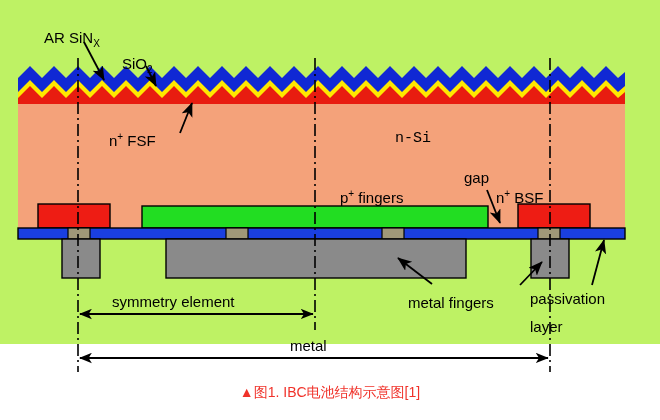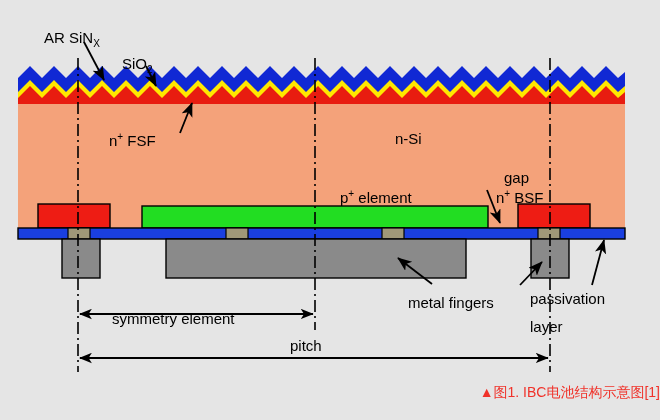--- a/index.html
+++ b/index.html
@@ -9,22 +9,22 @@
   }
   body {
     width: 660px;
     height: 420px;
     overflow: hidden;
     font-family: "Liberation Sans", sans-serif;
   }
   #stage {
     position: relative;
     width: 660px;
-    height: 420px;
-    background: #e5e5e5;
+    height: 344px;
+    background: #bef264;
   }
   .lbl {
     position: absolute;
     font-family: "Liberation Sans", sans-serif;
     font-size: 15px;
     color: #000000;
     white-space: nowrap;
     line-height: 1.05;
   }
   .lbl sup {
@@ -43,21 +43,21 @@
     top: 0;
     width: 660px;
     height: 420px;
     overflow: visible;
   }
   .caption {
     position: absolute;
     left: 0;
     top: 384px;
     width: 660px;
-    text-align: right;
+    text-align: center;
     font-family: "Liberation Sans", sans-serif;
     font-size: 14px;
     color: #f0322a;
     white-space: nowrap;
   }
 </style>
 </head>
 <body>
 
 <div id="stage">
@@ -155,50 +155,50 @@
   </div>
 
   <div class="lbl" style="left:122px; top:56px;">
     <span>SiO</span><sub>2</sub>
   </div>
 
   <div class="lbl" style="left:109px; top:133px;">
     <span>n</span><sup>+</sup><span> FSF</span>
   </div>
 
-  <div class="lbl" style="left:395px; top:131px;">
+  <div class="lbl" style="left:395px; top:131px;font-family:Liberation Mono, monospace;">
     <span>n-Si</span>
   </div>
 
-  <div class="lbl" style="left:464px; top:170px;margin-left:40px;">
+  <div class="lbl" style="left:464px; top:170px;">
     <span>gap</span>
   </div>
 
   <div class="lbl" style="left:340px; top:190px;">
-    <span>p</span><sup>+</sup><span> element</span>
+    <span>p</span><sup>+</sup><span> fingers</span>
   </div>
 
   <div class="lbl" style="left:496px; top:190px;">
     <span>n</span><sup>+</sup><span> BSF</span>
   </div>
 
   <div class="lbl" style="left:530px; top:291px;">
     <div>passivation</div>
     <div style="margin-top:12px;">layer</div>
   </div>
 
   <div class="lbl" style="left:408px; top:295px;">
     <span>metal fingers</span>
   </div>
 
-  <div class="lbl" style="left:112px; top:294px;margin-top:17px;">
+  <div class="lbl" style="left:112px; top:294px;">
     <span>symmetry element</span>
   </div>
 
   <div class="lbl" style="left:290px; top:338px;">
-    <span>pitch</span>
+    <span>metal</span>
   </div>
 
   <div class="caption">
     <span>▲图1. IBC电池结构示意图[1]</span>
   </div>
 
 </div>
 
 </body></html>

